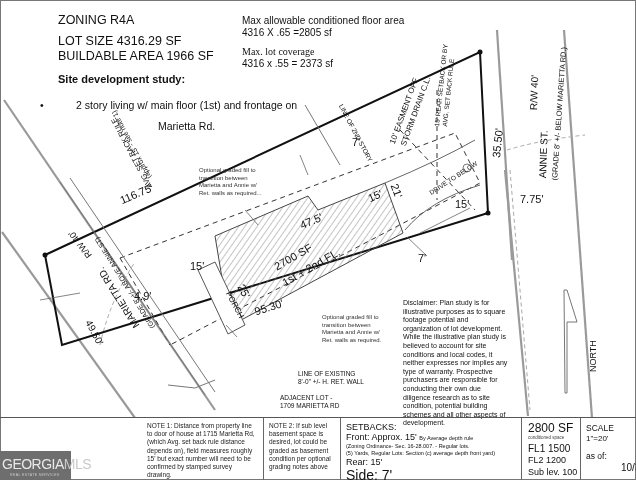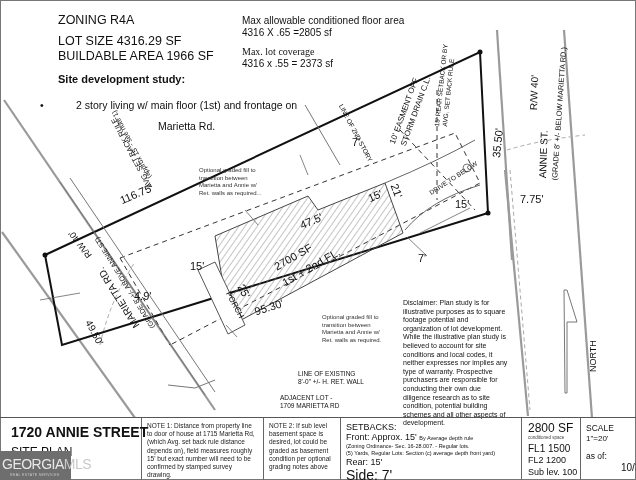--- a/index.html
+++ b/index.html
@@ -150,24 +150,20 @@
 <div class="abs note" style="left:199px;top:167px;width:65px;">Optional graded fill to transition between Marietta and Annie w/ Ret. walls as required...</div>
 <div class="abs note" style="left:322px;top:314px;width:65px;">Optional graded fill to transition between Marietta and Annie w/ Ret. walls as required.</div>
 <div class="abs tiny" style="left:298px;top:370px;">LINE OF EXISTING</div>
 <div class="abs tiny" style="left:298px;top:378px;">8'-0" +/- H. RET. WALL</div>
 <div class="abs tiny" style="left:280px;top:394px;">ADJACENT LOT -</div>
 <div class="abs tiny" style="left:280px;top:402px;">1709 MARIETTA RD</div>
 <div class="abs" style="left:403px;top:299px;width:105px;font-size:7px;line-height:8.6px;white-space:normal;">Disclaimer: Plan study is for illustrative purposes as to square footage potential and organization of lot development. While the illustrative plan study is believed to account for site conditions and local codes, it neither expresses nor implies any type of warranty. Prospective purchasers  are responsible for conducting their own due diligence research  as to site condition, potential building schemes and all other aspects of development.</div>
 <div class="abs rot" style="left:588px;top:372px;font-size:9px;transform:rotate(-90deg);">NORTH</div>
 
 <div class="titleblock">
-  <div class="tb-cell" style="left:0;width:142px;">
-    <div class="abs" style="left:11px;top:6px;font-size:14px;font-weight:bold;">1720 ANNIE STREET</div>
-    <div class="abs" style="left:11px;top:27px;font-size:12px;">SITE PLAN</div>
-  </div>
   <div class="tb-cell" style="left:142px;width:122px;">
     <div class="t">NOTE 1: Distance from property line to door of house at 1715 Marietta Rd, (which Avg. set back rule distance depends on), field measures roughly 15' but exact number will need to be confirmed by stamped survey drawing.</div>
   </div>
   <div class="tb-cell" style="left:264px;width:77px;">
     <div class="t">NOTE 2: If  sub level basement space is desired, lot could be graded as basement condition per optional grading notes above</div>
   </div>
   <div class="tb-cell" style="left:341px;width:181px;">
     <div class="abs" style="left:5px;top:4px;font-size:9px;">SETBACKS:</div>
     <div class="abs" style="left:5px;top:14px;font-size:9px;"><span>Front: Approx. 15'</span> <span style="font-size:5.5px;">By Average depth rule</span></div>
     <div class="abs" style="left:5px;top:25px;font-size:5.5px;">(Zoning Ordinance- Sec. 16-28.007. - Regular lots.</div>

